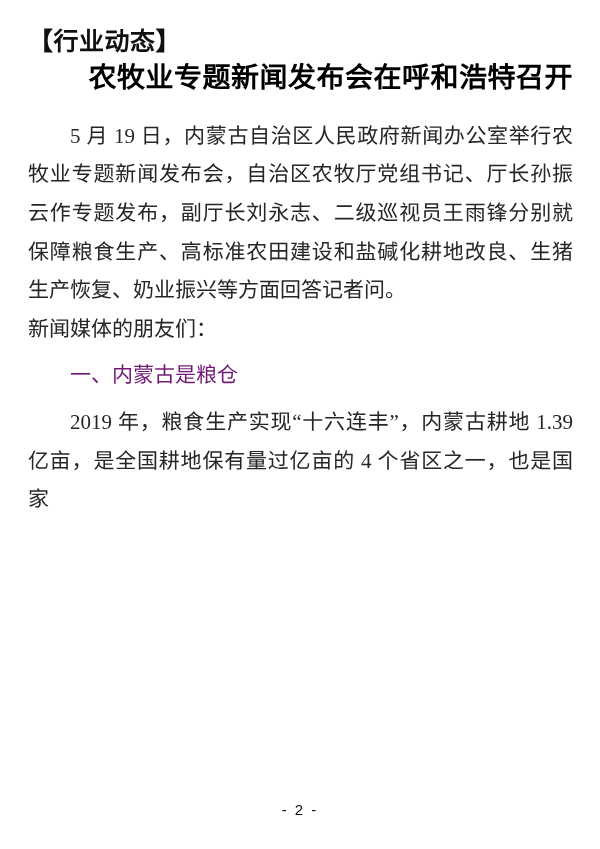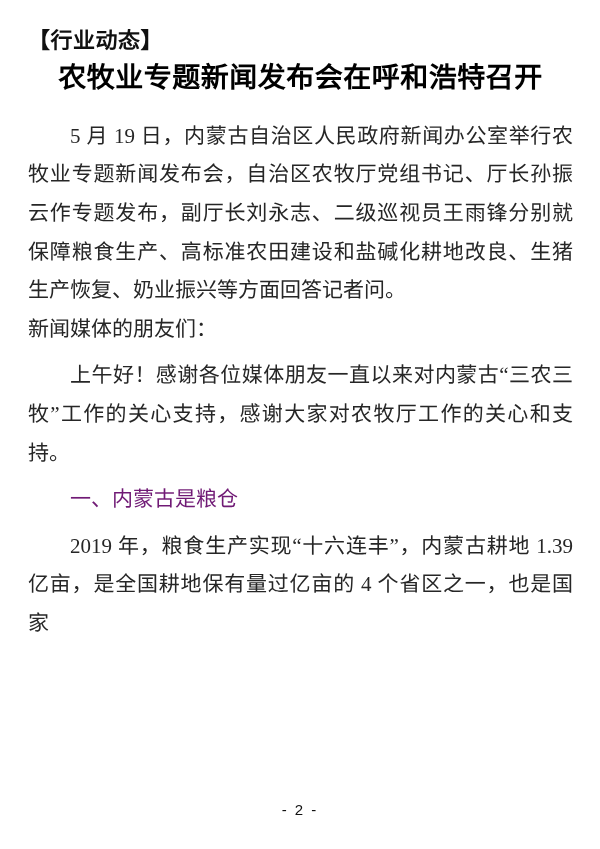--- a/index.html
+++ b/index.html
@@ -15,31 +15,31 @@
   }
   .doc-page {
     position: relative;
     width: 600px;
     height: 849px;
     padding: 28px 27px 0 28px;
   }
   .category-label {
     font-family: "Liberation Sans", "DejaVu Sans", sans-serif;
     font-weight: bold;
-    font-size: 22px;
+    font-size: 25px;
     line-height: 26px;
     color: #101010;
     letter-spacing: 0.5px;
   }
   .doc-title {
     margin-top: 4px;
     font-size: 28px;
     line-height: 40px;
     font-weight: bold;
-    text-align: center;
+    text-align: right;
     color: #000000;
     letter-spacing: 0.5px;
   }
   .doc-body {
     margin-top: 8px;
     font-size: 21px;
     line-height: 38.6px;
     text-align: justify;
     text-justify: inter-ideograph;
     color: #262626;
@@ -68,20 +68,19 @@
 
 <div class="doc-page">
 
   <div class="category-label">【行业动态】</div>
 
   <h1 class="doc-title">农牧业专题新闻发布会在呼和浩特召开</h1>
 
   <div class="doc-body">
     <p class="indent">5 月 19 日，内蒙古自治区人民政府新闻办公室举行农牧业专题新闻发布会，自治区农牧厅党组书记、厅长孙振云作专题发布，副厅长刘永志、二级巡视员王雨锋分别就保障粮食生产、高标准农田建设和盐碱化耕地改良、生猪生产恢复、奶业振兴等方面回答记者问。</p>
     <p>新闻媒体的朋友们：</p>
-    <p class="indent">上午好！感谢各位媒体朋友一直以来对内蒙古“三农三牧”工作的关心支持，感谢大家对农牧厅工作的关心和支持。</p>
     <p class="indent heading">一、内蒙古是粮仓</p>
     <p class="indent">2019 年，粮食生产实现“十六连丰”，内蒙古耕地 1.39 亿亩，是全国耕地保有量过亿亩的 4 个省区之一，也是国家</p>
   </div>
 
   <div class="page-number">- 2 -</div>
 
 </div>
 
 </body></html>

